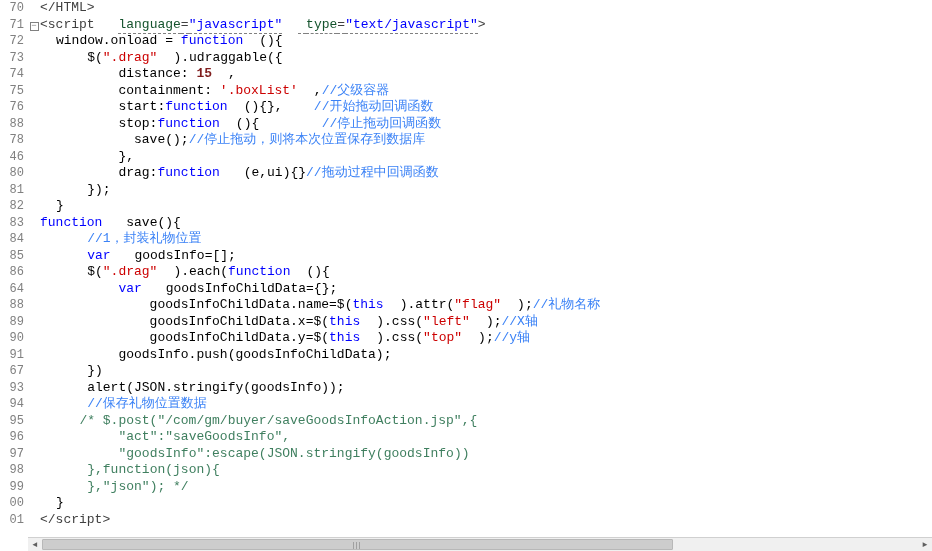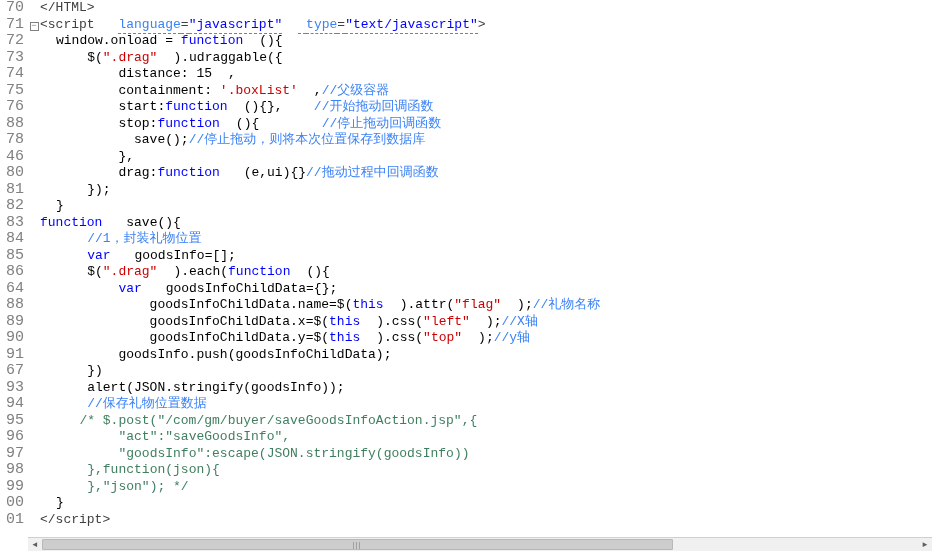--- a/index.html
+++ b/index.html
@@ -16,21 +16,21 @@
     display: flex;
     height: 537px;
     overflow: hidden;
   }
   .gutter {
     width: 28px;
     background: #fff;
     text-align: right;
     padding-right: 4px;
     color: #808080;
-    font-size: 15px;
+    font-size: 12px;
     line-height: 16.5px;
     user-select: none;
     flex-shrink: 0;
   }
   .gutter div { height: 16.5px; }
   .fold-col {
     width: 12px;
     line-height: 16.5px;
     font-size: 12px;
     color: #808080;
@@ -51,25 +51,25 @@
   .code {
     flex: 1;
     line-height: 16.5px;
     white-space: pre;
     overflow: hidden;
   }
   .code div { height: 16.5px; }
   .kw   { color: #0000ff; }
   .tag  { color: #404040; }
   .str2 { color: #cc0000; }
-  .num  { color: #000000; }
+  .num  { color: #7f1d1d; font-weight: bold; }
   .cmt  { color: #3b82f6; }
   .cmt2 { color: #3f7f5f; }
   .pl   { color: #000; margin-left: 16px; }
-  .attr { color: #3b82f6; }
+  .attr { color: #14532d; }
   .attval { color: #0000ff; }
   .dashed-under { border-bottom: 1px dashed #808080; padding-bottom: 1px; }
   .hscroll {
     position: absolute;
     left: 28px;
     right: 0;
     bottom: 0;
     height: 14px;
     background: #f0f0f0;
     border-top: 1px solid #d0d0d0;

